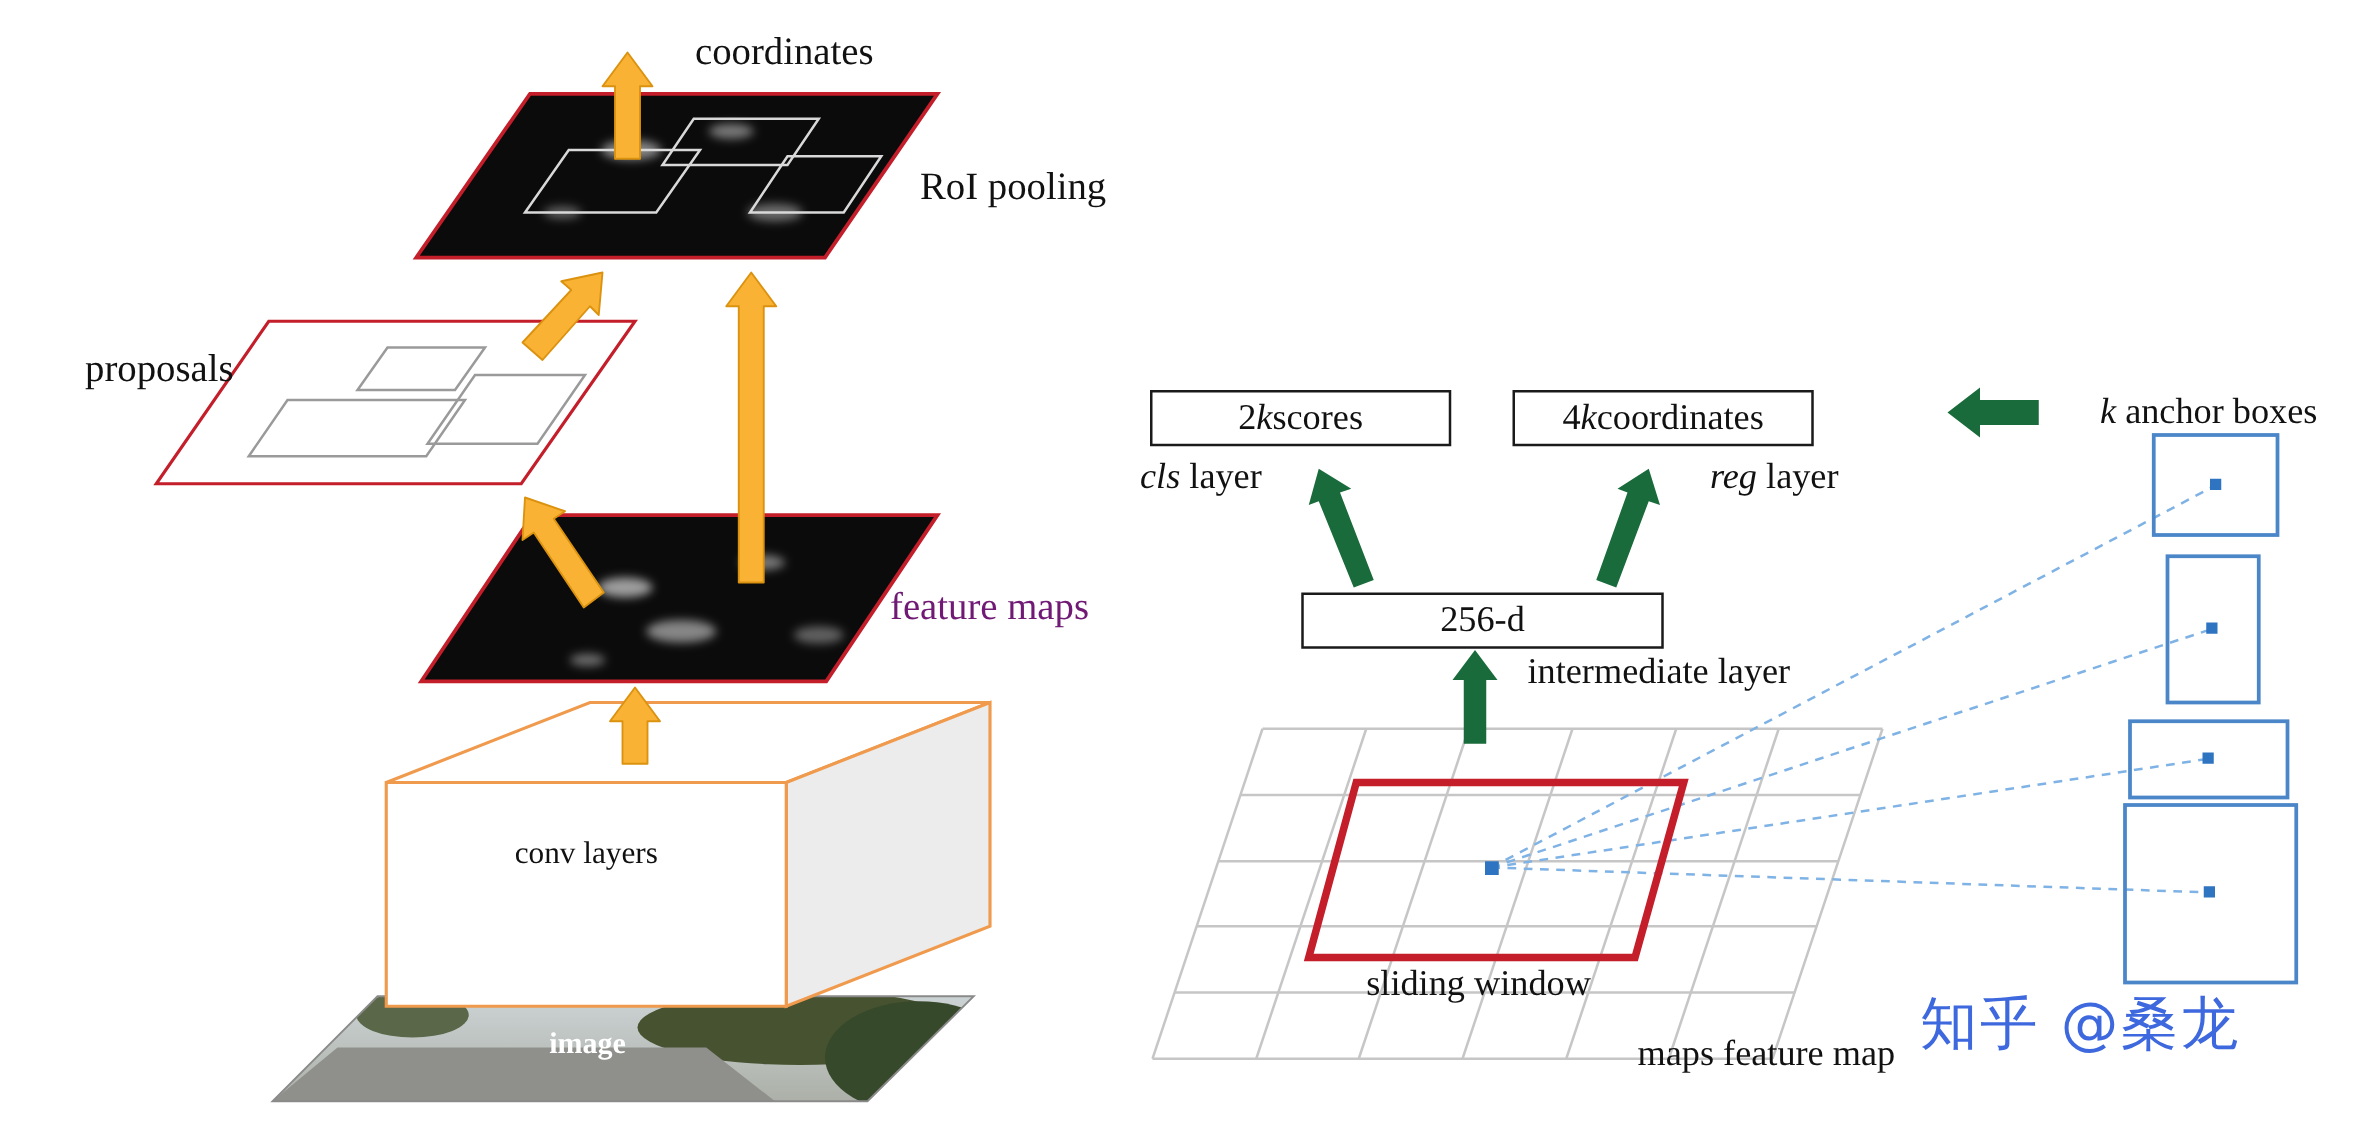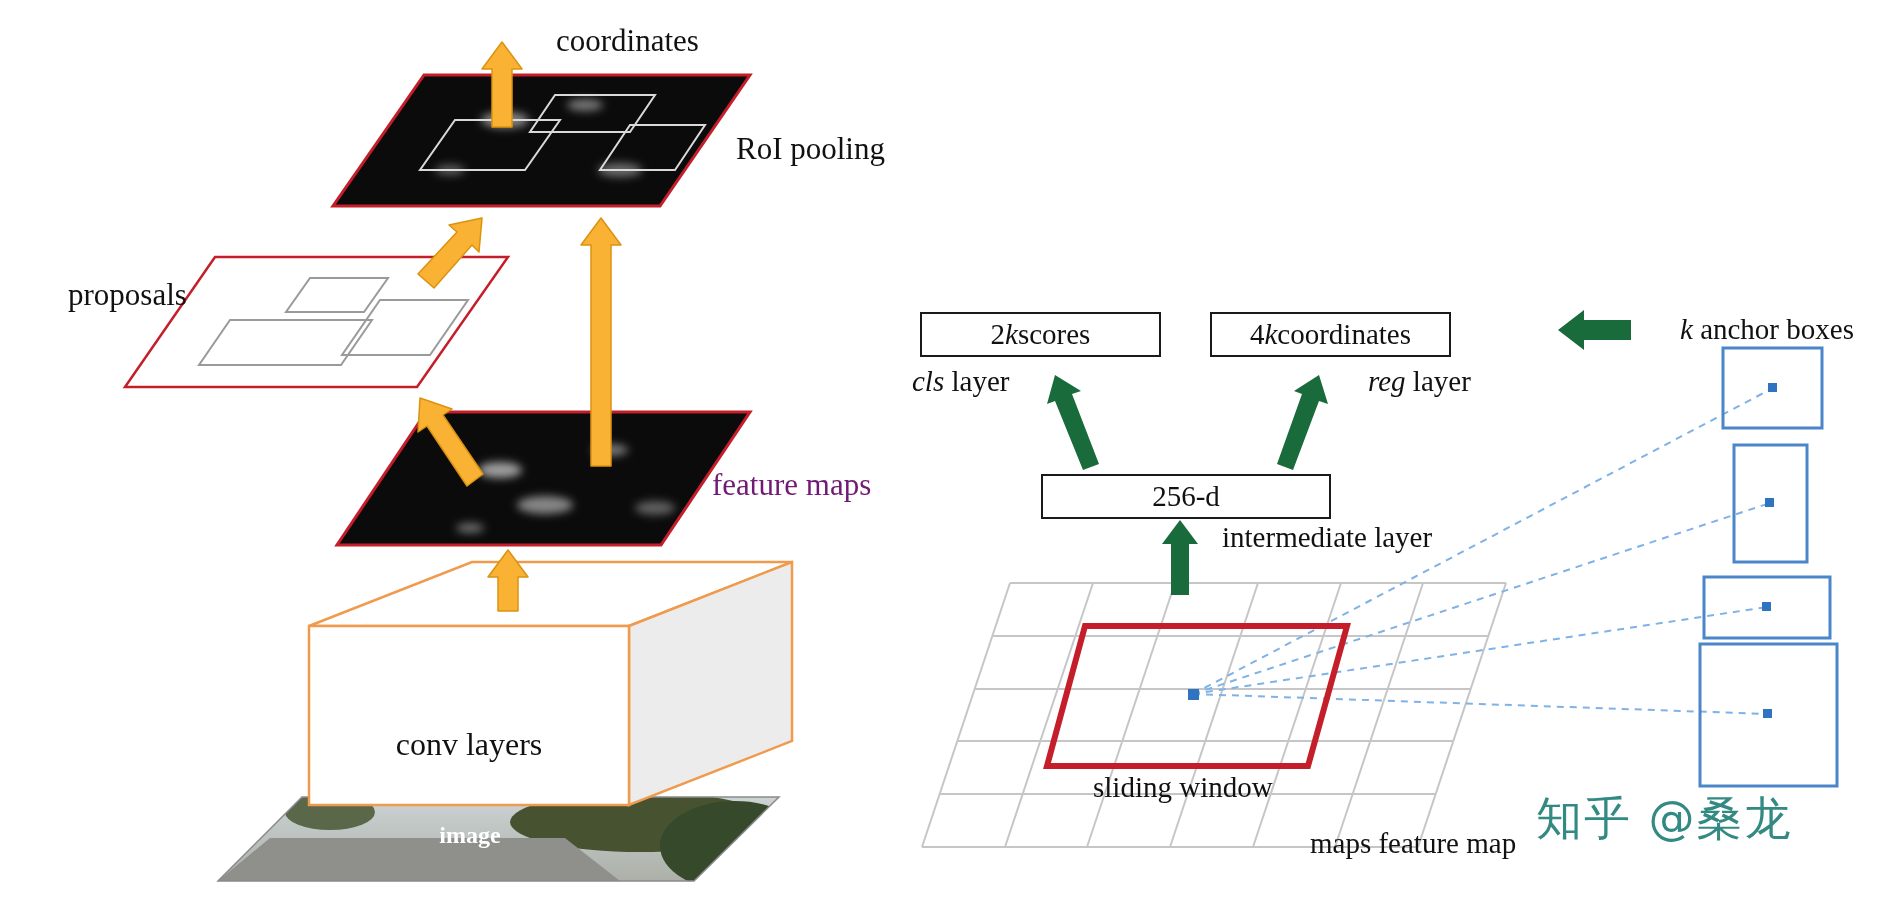--- a/index.html
+++ b/index.html
@@ -14,21 +14,21 @@
   .bold{font-weight:bold;}
   .red{color:#701a75;}
   .white{color:#fff;}
   .center{text-align:center;}
   .box{
     position:absolute;border:2px solid #1a1a1a;background:#fff;
     display:flex;align-items:center;justify-content:center;font-size:29px;
   }
   .lbl i, .box i{font-style:italic;}
   #watermark{
-    position:absolute;left:1536px;top:788px;font-size:46px;color:#0f766e;opacity:.85;
+    position:absolute;left:1536px;top:788px;font-size:46px;color:#1d4ed8;opacity:.85;
     font-family:"DejaVu Sans","Liberation Sans",sans-serif;letter-spacing:2px;
   }
 </style>
 </head>
 <body>
 
 <div id="stage">
 
   <svg id="figure-svg" viewBox="0 0 1892 902" xmlns="http://www.w3.org/2000/svg">
     <defs>
@@ -146,21 +146,21 @@
       <rect x="1765" y="498" width="9" height="9"></rect>
       <rect x="1762" y="602" width="9" height="9"></rect>
       <rect x="1763" y="709" width="9" height="9"></rect>
     </g>
   </svg>
 
   <div class="lbl fs31" style="left:556px;top:24px;">coordinates</div>
   <div class="lbl fs31" style="left:700px;top:132px;margin-left:36px;">RoI pooling</div>
   <div class="lbl fs31" style="left:68px;top:278px;">proposals</div>
   <div class="lbl fs31 red" style="left:712px;top:468px;">feature maps</div>
-  <div class="lbl center" style="left:389px;top:727px;width:160px;font-size:32px;">conv layers</div>
+  <div class="lbl center" style="left:389px;top:669px;width:160px;font-size:25px;">conv layers</div>
   <div class="lbl bold white center" style="left:410px;top:822px;width:120px;font-size:24px;">image</div>
 
   <div class="box" style="left:920px;top:312px;width:237px;height:41px;">
     <span>2</span>
       <i>k</i>
       <span> scores</span>
   </div>
   <div class="box" style="left:1210px;top:312px;width:237px;height:41px;">
     <span>4</span>
       <i>k</i>

